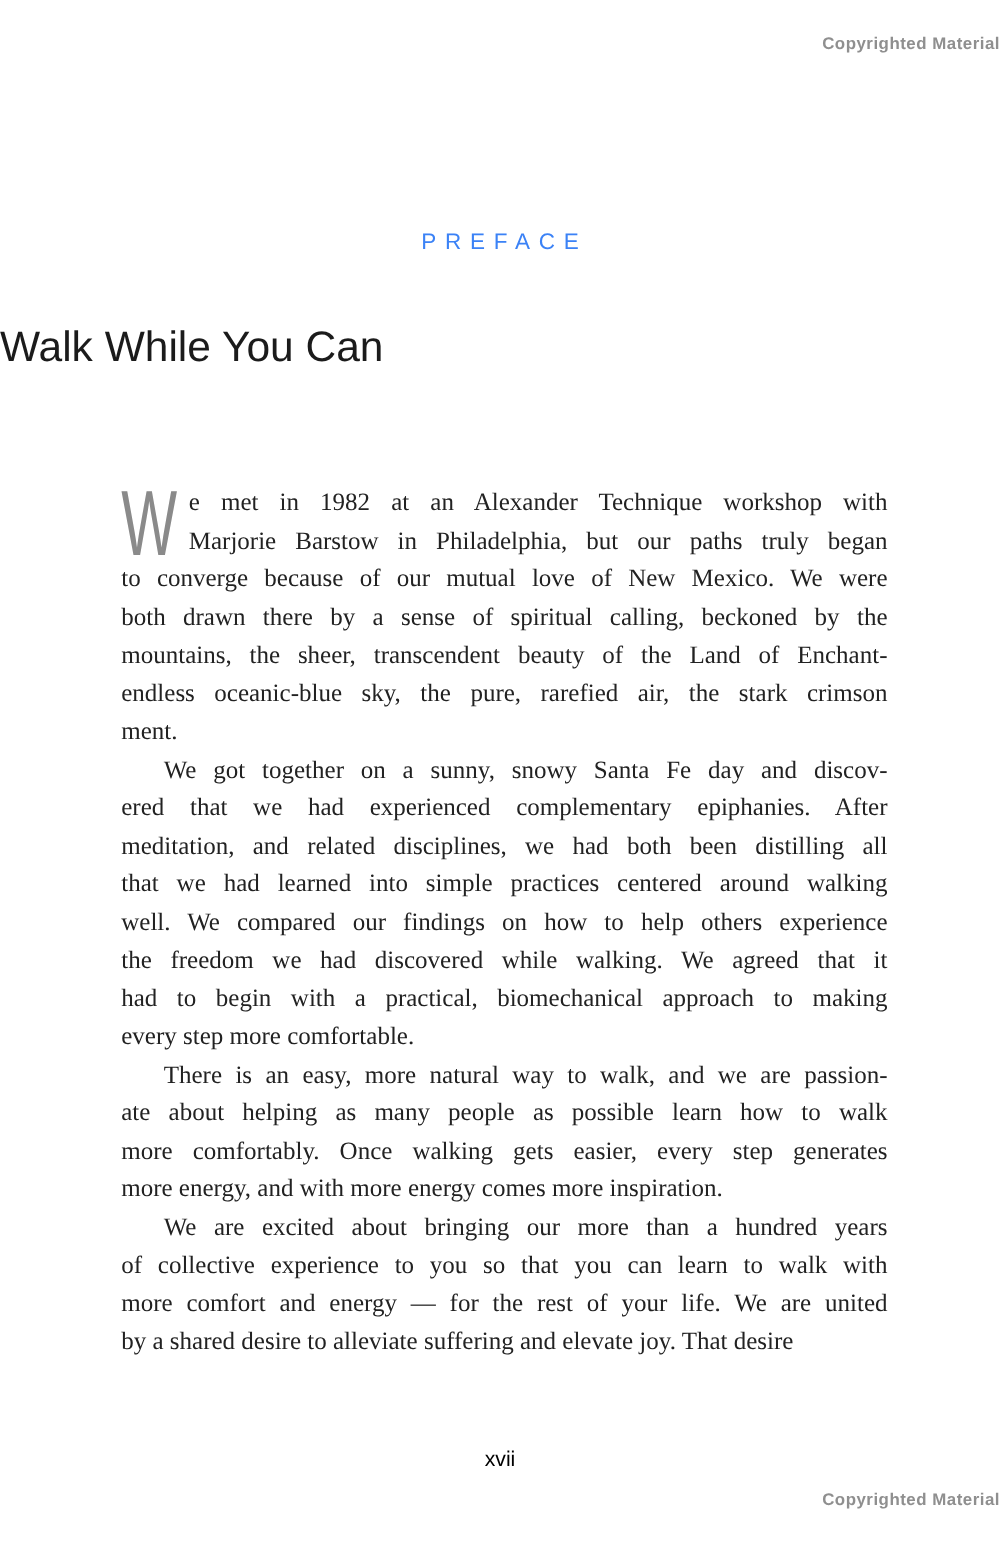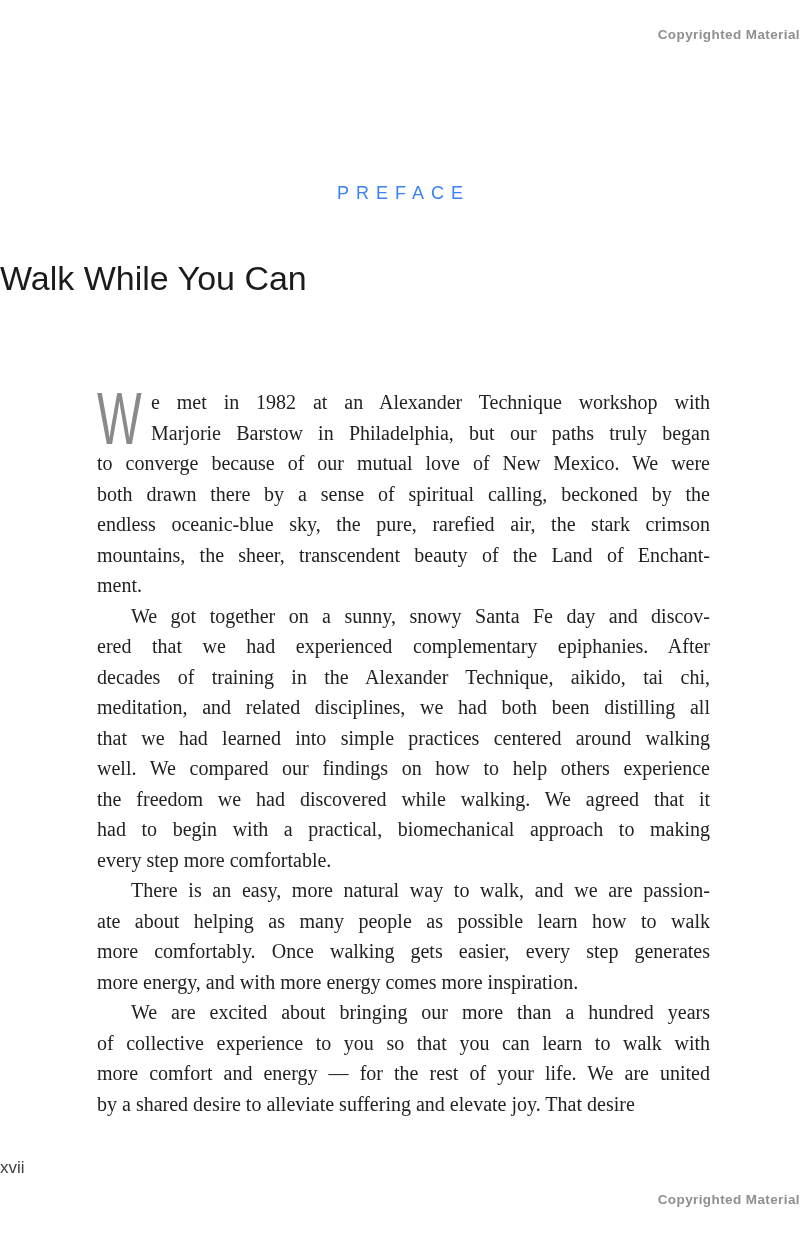--- a/index.html
+++ b/index.html
@@ -87,51 +87,50 @@
     text-align: justify;
     text-align-last: justify;
   }
   .line.last { text-align-last: left; }
   .line.indent { text-indent: 34px; }
   .folio {
     position: absolute;
     top: 1158px;
     left: 0;
     width: 100%;
-    text-align: left;
+    text-align: center;
     font-family: "Liberation Sans", sans-serif;
     font-size: 17px;
-    color: #404040;
+    color: #000000;
   }
 </style>
 </head>
 <body>
 
 <div class="page">
   <div class="copyright top">Copyrighted Material</div>
 
   <div class="kicker">PREFACE</div>
 
   <h1 class="title">Walk While You Can</h1>
 
   <div class="body-text" id="body-text">
       <div class="paragraph">
         <span class="drop-cap">W</span>
         <div class="line">e met in 1982 at an Alexander Technique workshop with</div>
         <div class="line">Marjorie Barstow in Philadelphia, but our paths truly began</div>
         <div class="line">to converge because of our mutual love of New Mexico. We were</div>
         <div class="line">both drawn there by a sense of spiritual calling, beckoned by the</div>
+        <div class="line">mountains, the sheer, transcendent beauty of the Land of Enchant-</div>
         <div class="line">endless oceanic-blue sky, the pure, rarefied air, the stark crimson</div>
-        <div class="line">mountains, the sheer, transcendent beauty of the Land of Enchant-</div>
         <div class="line last">ment.</div>
       </div>
       <div class="paragraph">
         <div class="line indent">We got together on a sunny, snowy Santa Fe day and discov-</div>
         <div class="line">ered that we had experienced complementary epiphanies. After</div>
-        <div class="line">decades of training in the Alexander Technique, aikido, tai chi,</div>
         <div class="line">meditation, and related disciplines, we had both been distilling all</div>
         <div class="line">that we had learned into simple practices centered around walking</div>
         <div class="line">well. We compared our findings on how to help others experience</div>
         <div class="line">the freedom we had discovered while walking. We agreed that it</div>
         <div class="line">had to begin with a practical, biomechanical approach to making</div>
         <div class="line last">every step more comfortable.</div>
       </div>
       <div class="paragraph">
         <div class="line indent">There is an easy, more natural way to walk, and we are passion-</div>
         <div class="line">ate about helping as many people as possible learn how to walk</div>

